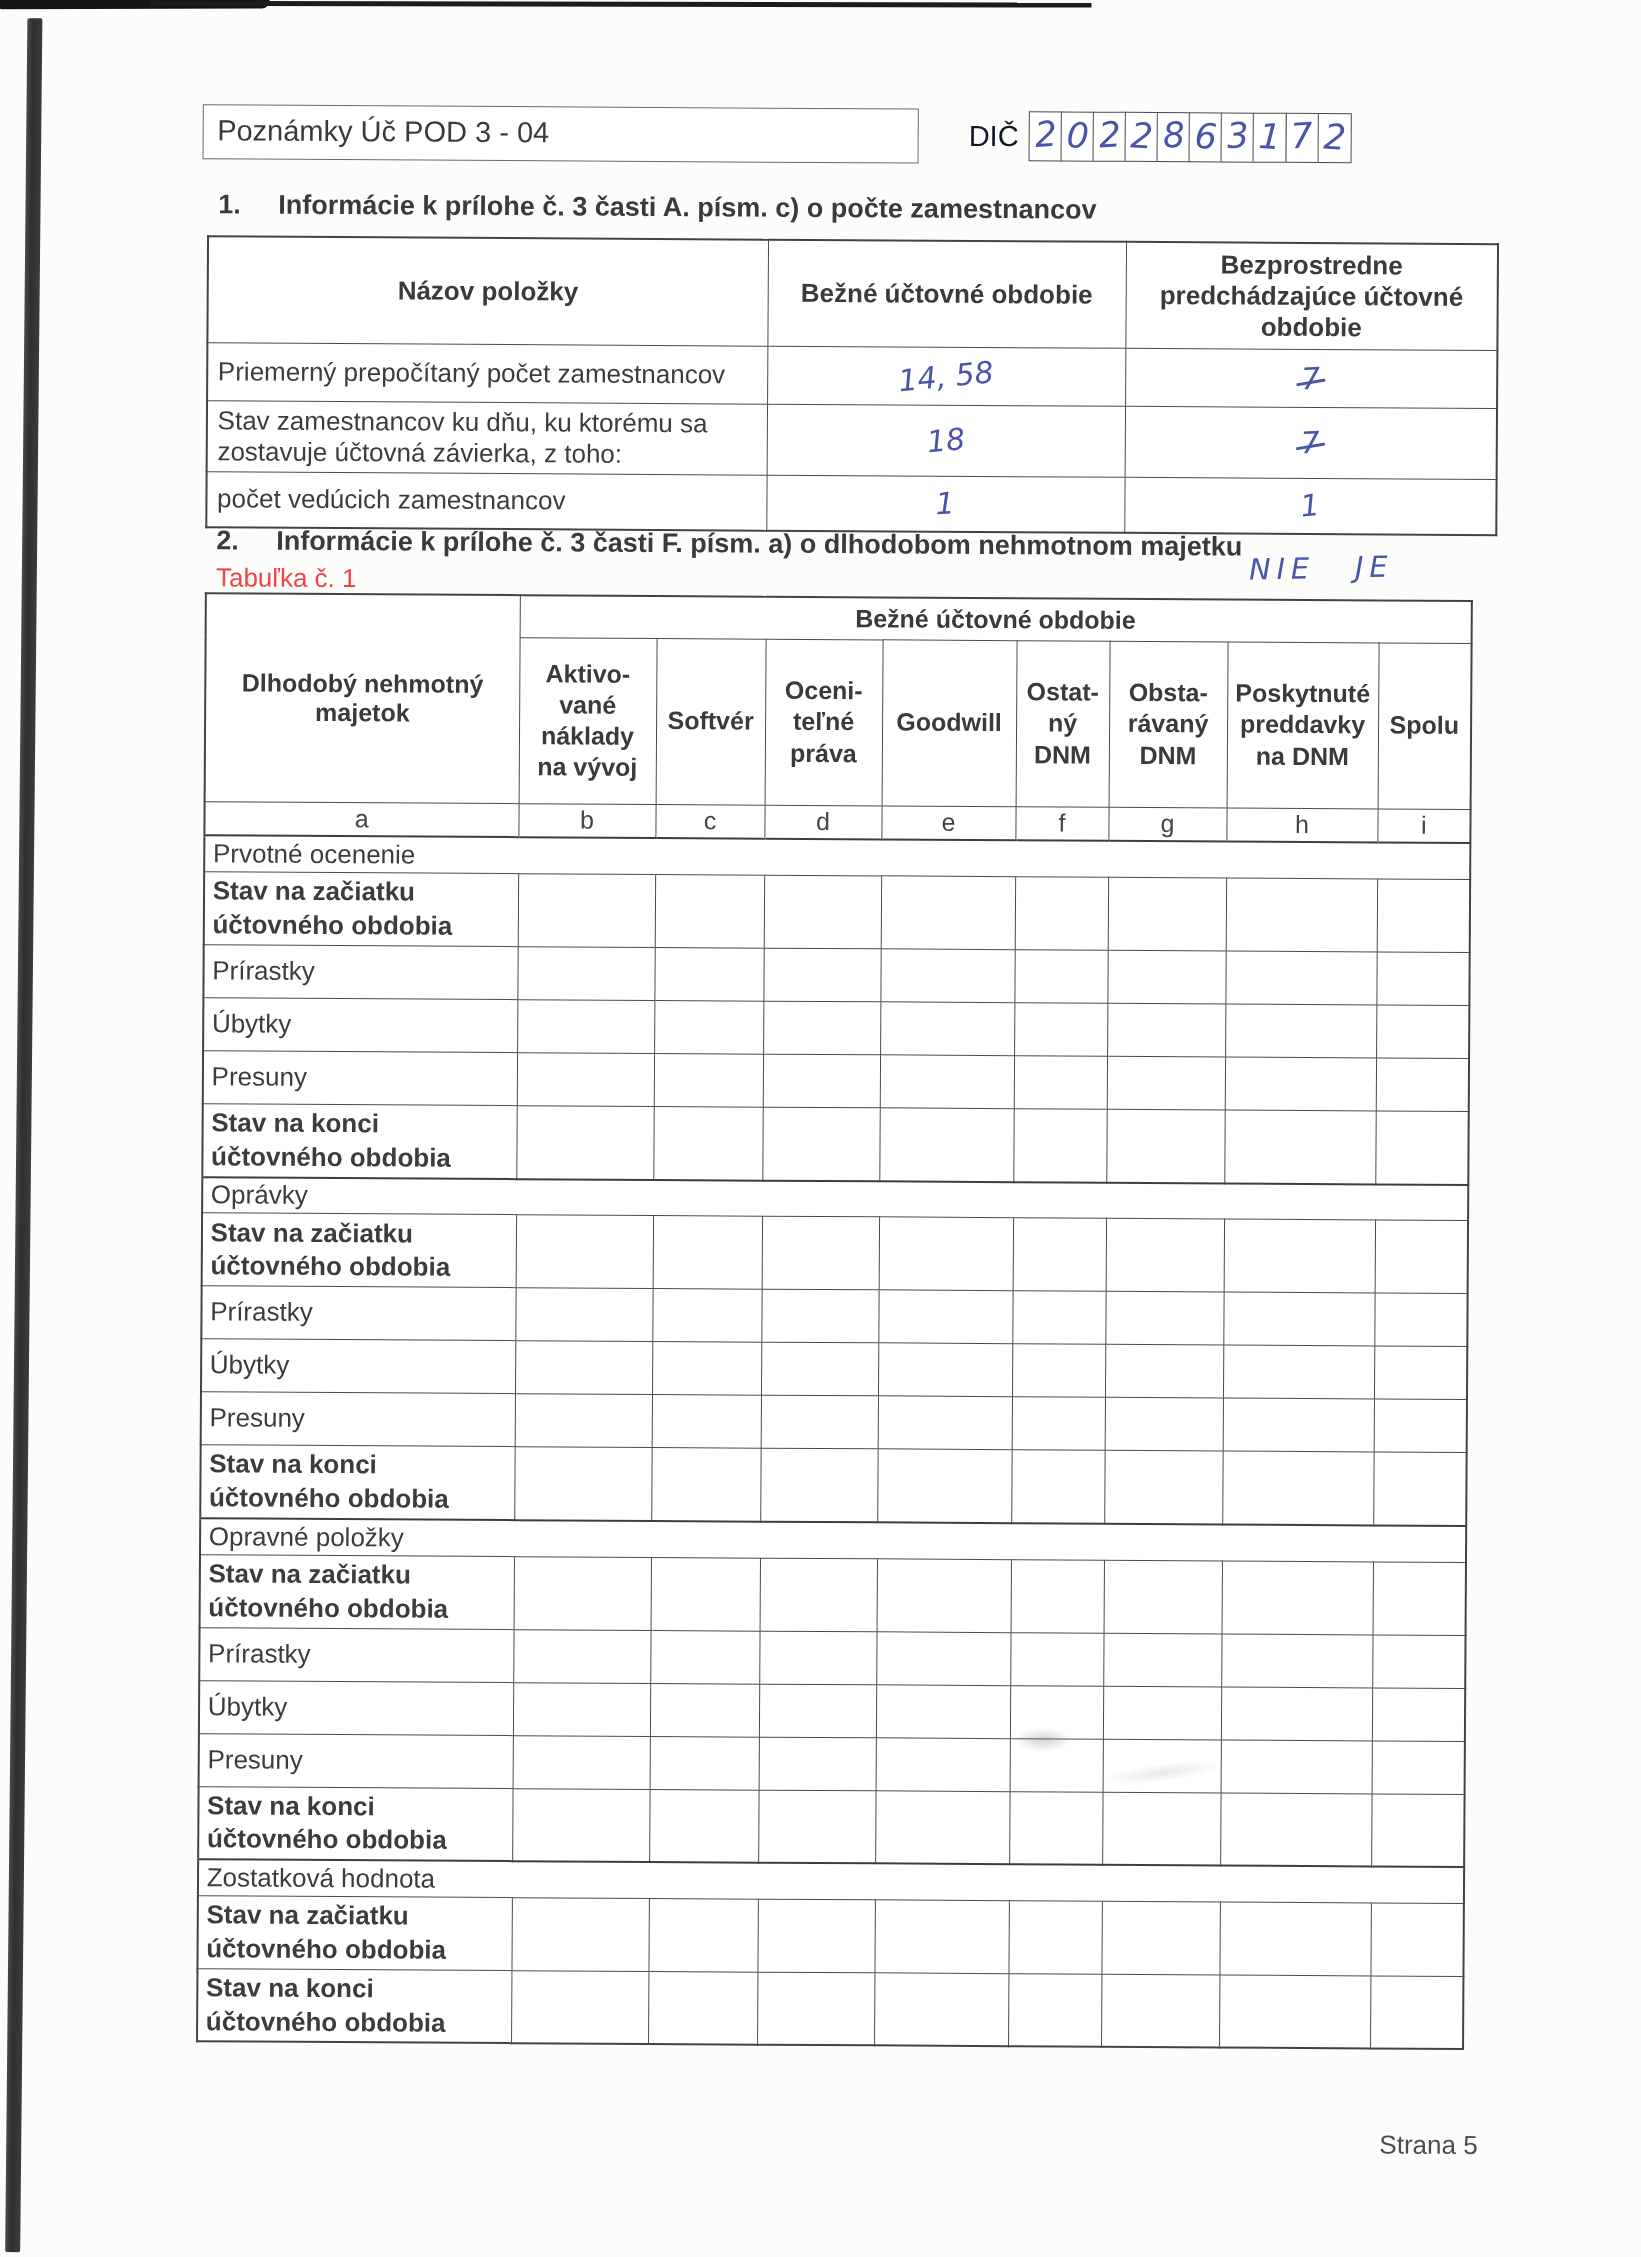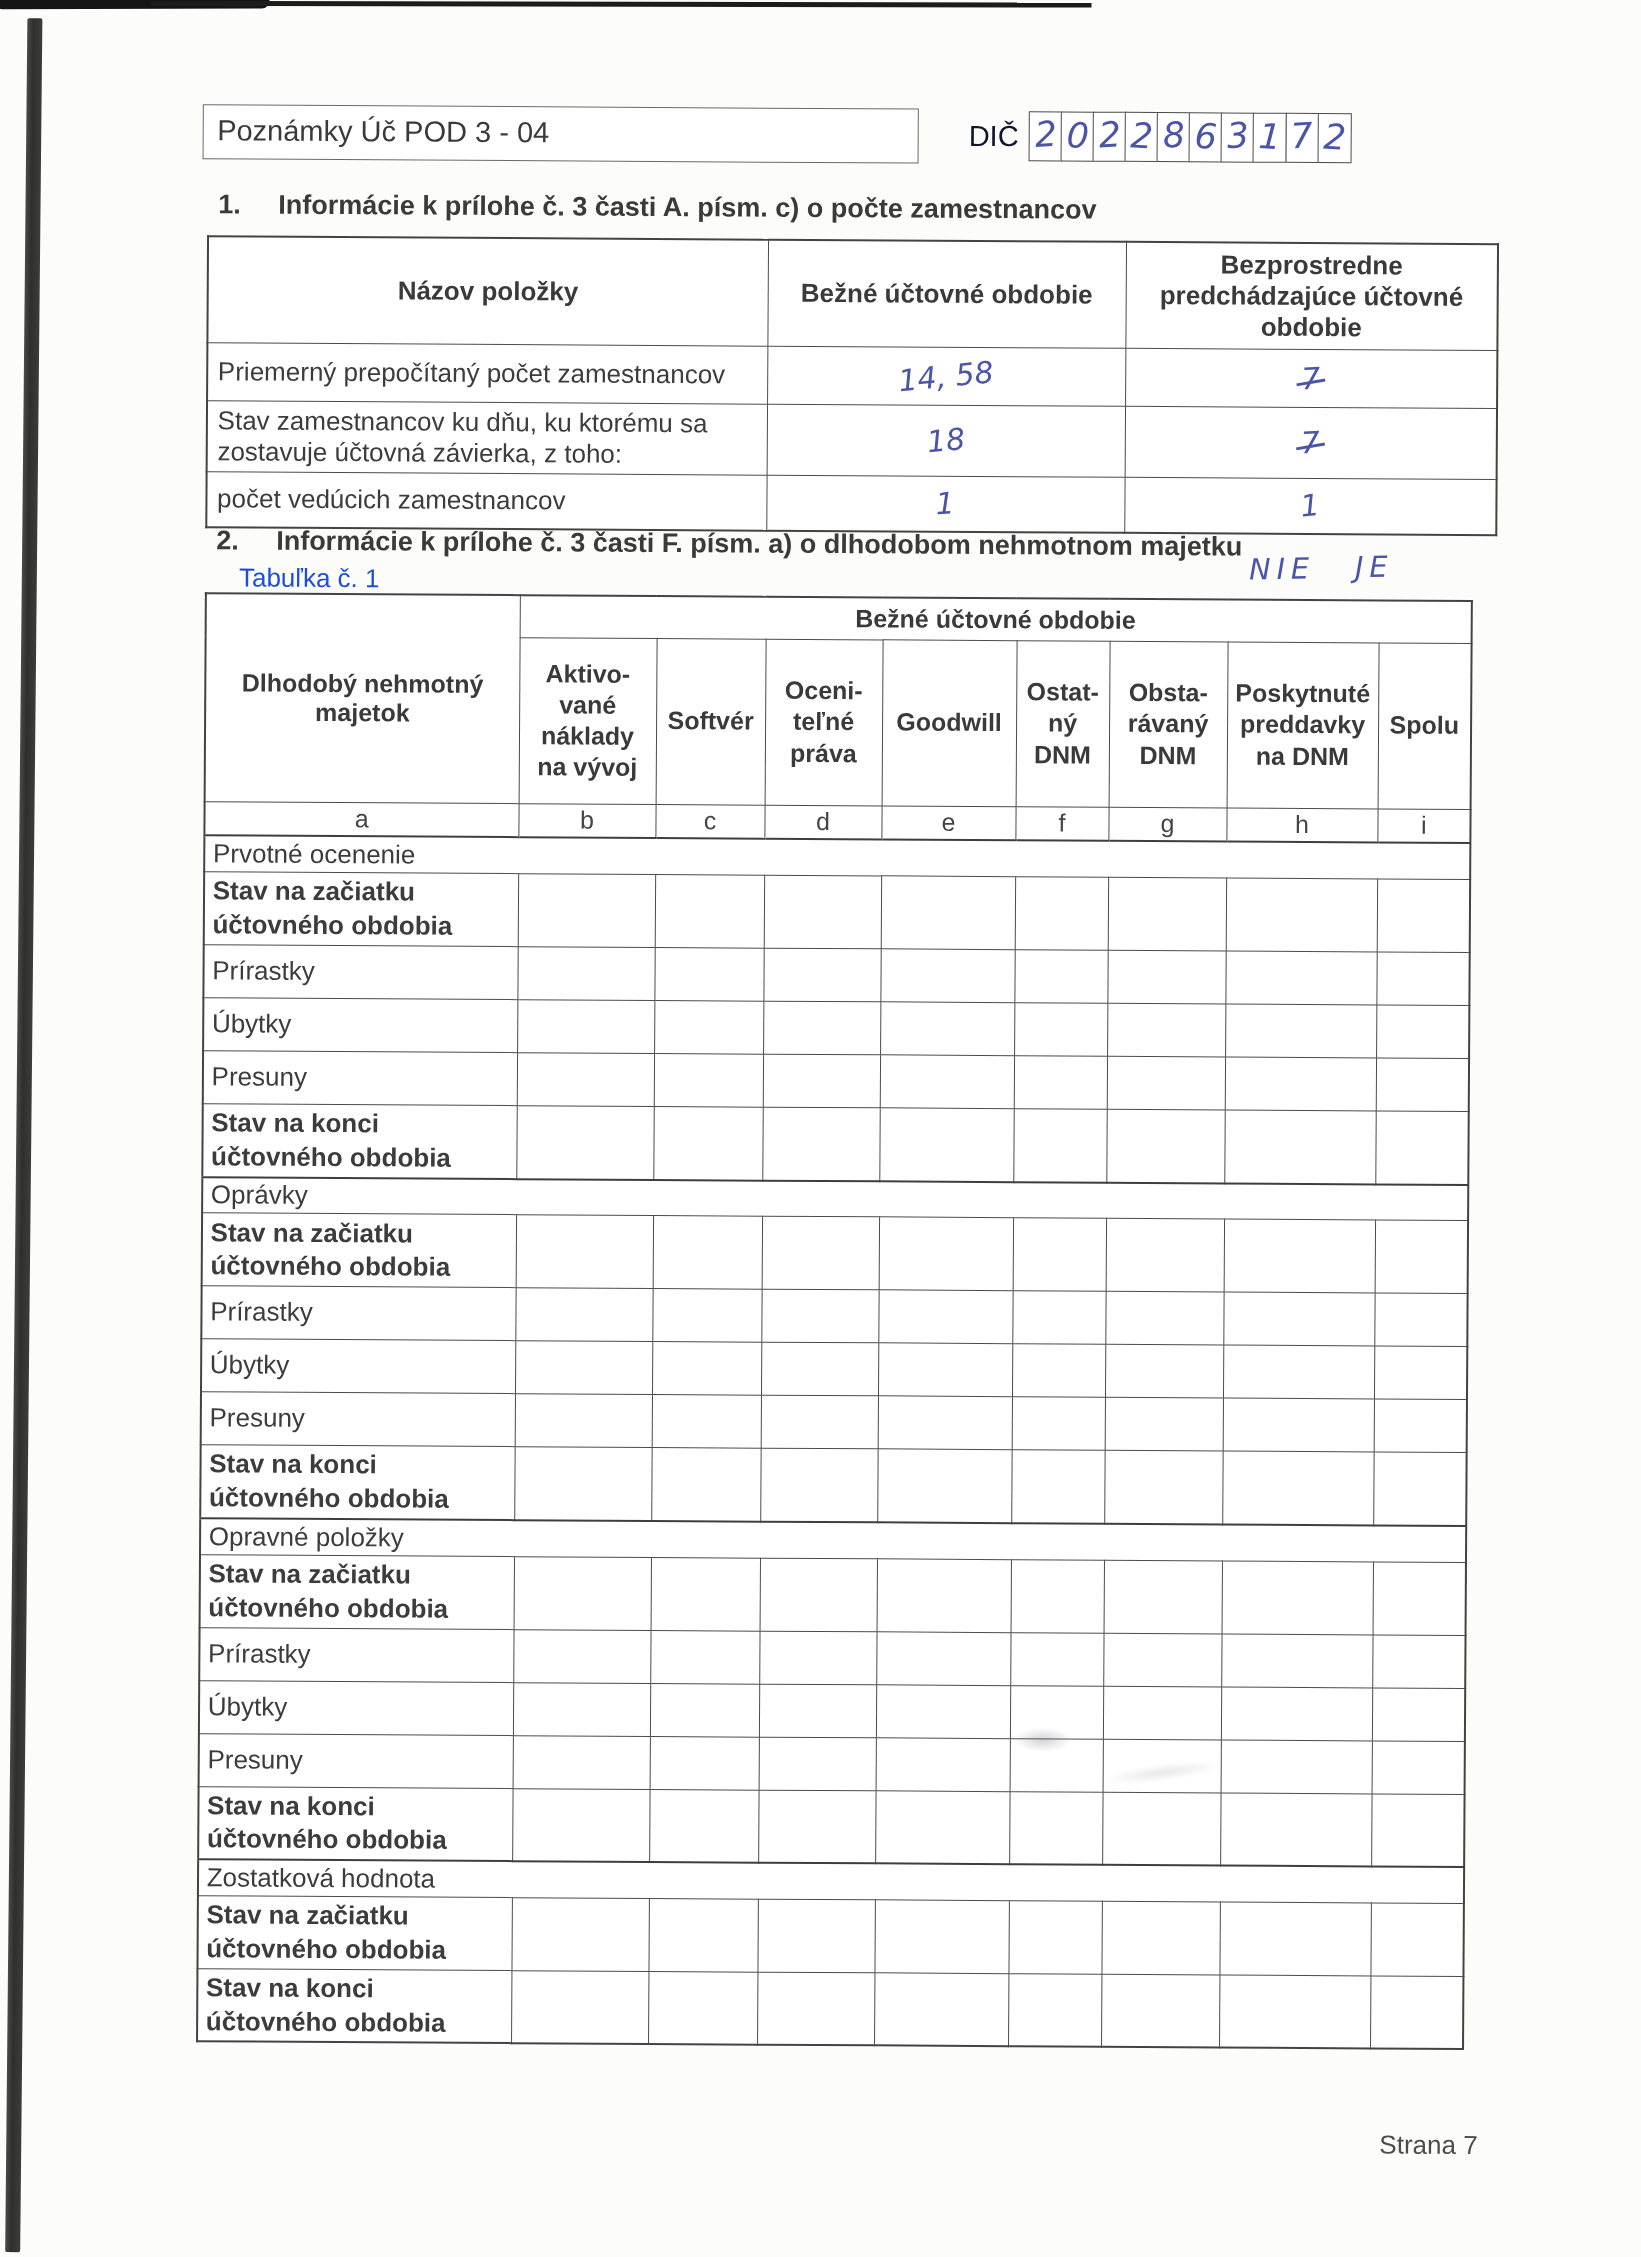--- a/index.html
+++ b/index.html
@@ -31,21 +31,21 @@
   .dic-boxes { display:flex; }
   .dic-box { width:34px; height:50px; border:1.9px solid #4a4a4a; margin-left:-1.9px;
     background:#fff; text-align:center; font-size:35px; line-height:46px; position:relative; }
   .dic-box span { display:inline-block; }
   .dic-box:nth-child(odd) span { transform:rotate(-4deg) translateY(-1px); }
   .dic-box:nth-child(even) span { transform:rotate(3deg); }
 
   
   .sec-heading { position:absolute; display:flex; font-size:27px; font-weight:bold; color:#3a3a3a; }
   .sec-heading .num { width:60px; }
-  .caption { position:absolute; font-size:26px; color:#1d4ed8;margin-left:23px; }
+  .caption { position:absolute; font-size:26px; color:#ef4444; }
   .note-nieje { position:absolute; left:1247px; top:548px; font-size:29px; letter-spacing:5.8px;
     word-spacing:25px; transform:rotate(-1.5deg); }
 
   
   table { border-collapse:collapse; background:#fff; }
   .t1 { position:absolute; left:203px; top:239px; width:1290px; table-layout:fixed; }
   .t1 th, .t1 td { border:1.9px solid #4c4c4c; }
   .t1 { border:2.9px solid #434343; }
   .t1 th { font-size:26px; font-weight:bold; color:#3a3a3a; text-align:center; padding:5.8px 9.7px; }
   .t1 td.lbl { font-size:26px; font-weight:normal; text-align:left; padding:3.9px 9.7px; color:#3c3c3c; }
@@ -400,15 +400,15 @@
           <td class="empty-cell"></td>
           <td class="empty-cell"></td>
           <td class="empty-cell"></td>
         </tr>
       </tbody>
   </table>
 
   <div class="smudge smudge-1"></div>
   <div class="smudge smudge-2"></div>
 
-  <div class="footer">Strana 7</div>
+  <div class="footer">Strana 5</div>
 </div>
 
 
 </body></html>

